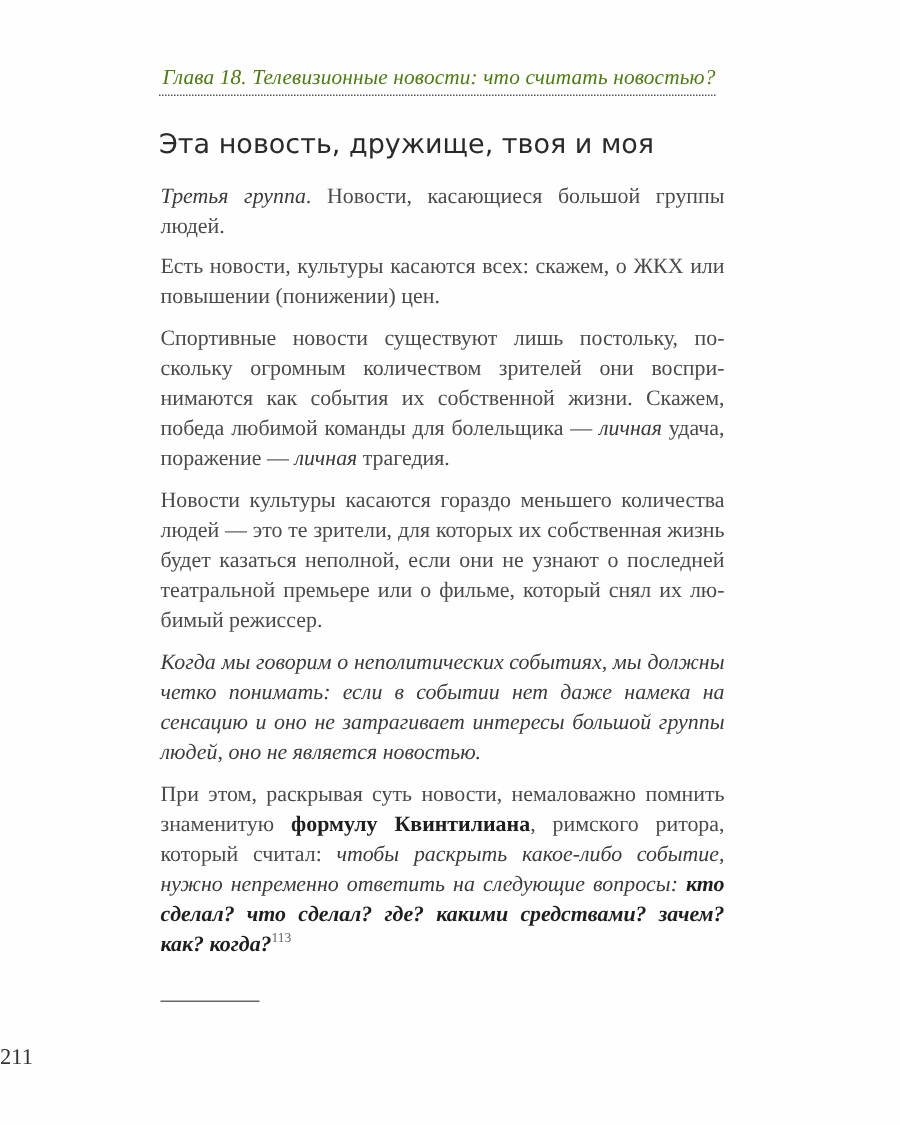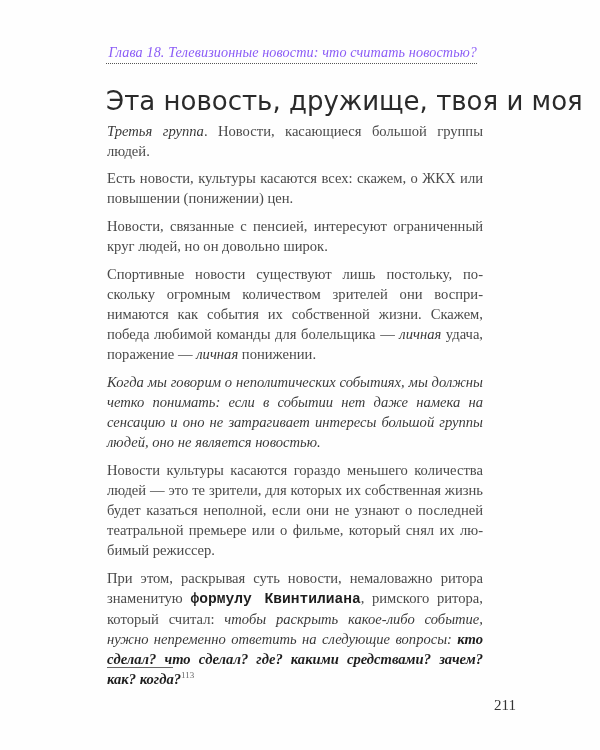--- a/index.html
+++ b/index.html
@@ -1,71 +1,70 @@
 <!DOCTYPE html>
 <html><head>
 <meta charset="utf-8">
 <style>
   html, body { margin:0; padding:0; }
   body { width:600px; height:750px; background:#ffffff; position:relative; overflow:hidden; }
   .page { position:absolute; left:0; top:0; width:600px; height:750px; background:#fefefe; }
   .header {
     position:absolute; left:106px; top:44px; width:371px;
     font-family:"Liberation Serif", serif; font-style:italic; font-size:14.2px;
-    color:#8b5cf6; text-align:right; padding-bottom:2px;
+    color:#4d7c0f; text-align:right; padding-bottom:2px;
     border-bottom:1.5px dotted #555; white-space:nowrap; letter-spacing:0.1px;
   }
   .title {
     position:absolute; left:106px; top:86px;
-    font-family:"DejaVu Sans", sans-serif; font-size:26px; color:#2a2a2a; white-space:nowrap;
+    font-family:"DejaVu Sans", sans-serif; font-size:18px; color:#2a2a2a; white-space:nowrap;
   }
   .body {
     position:absolute; left:107px; top:121px; width:376px;
     font-family:"Liberation Serif", serif; font-size:14.6px; line-height:20px; color:#4a4a4a;
   }
   .body p { margin:0 0 8px 0; text-align:justify; }
   .body p.tight { margin-bottom:7px; }
   .it { font-style:italic; color:#3a3a3a; }
   .bi { font-style:italic; font-weight:bold; color:#1e1e1e; }
-  .b { font-weight:bold; color:#1e1e1e;font-family:Liberation Mono, monospace; }
+  .b { font-weight:bold; color:#1e1e1e; }
   sup { font-size:9px; color:#666; vertical-align:6px; line-height:0; }
   .fn-rule { position:absolute; left:107px; top:667px; width:66px; height:0; border-top:1px solid #666; }
   .footnote {
     position:absolute; left:107px; top:675px; width:376px;
     font-family:"Liberation Serif", serif; font-size:12.3px; color:#555; white-space:nowrap;
   }
   .footnote .num { font-size:8.5px; vertical-align:3px; margin-right:7px; color:#666; }
   .pagenum {
-    position:absolute; left:0; width:516px; top:697px; text-align:right;
+    position:absolute; left:0; width:516px; top:697px; text-align:left;
     font-family:"Liberation Serif", serif; font-size:15px; color:#333;
   }
 </style>
 </head>
 <body>
 
 <div class="page">
 
   <div class="header">Глава 18. Телевизионные новости: что считать новостью?</div>
 
   <div class="title">Эта новость, дружище, твоя и моя</div>
 
   <div class="body">
     <p class="tight"><span class="it">Третья группа</span><span>. Новости, касающиеся большой группы людей.</span></p>
 
 
     <p>Есть новости, культуры касаются всех: скажем, о ЖКХ или повышении (понижении) цен.</p>
 
-    <p>Новости, связанные с пенсией, интересуют ограниченный круг людей, но он довольно широк.</p>
 
-    <p><span>Спортивные новости существуют лишь постольку, по­скольку огромным количеством зрителей они воспри­нимаются как события их собственной жизни. Скажем, победа любимой команды для болельщика — </span><span class="it">личная</span><span> удача, поражение — </span><span class="it">личная</span><span> понижении.</span></p>
+    <p><span>Спортивные новости существуют лишь постольку, по­скольку огромным количеством зрителей они воспри­нимаются как события их собственной жизни. Скажем, победа любимой команды для болельщика — </span><span class="it">личная</span><span> удача, поражение — </span><span class="it">личная</span><span> трагедия.</span></p>
+
+    <p>Новости культуры касаются гораздо меньшего количества людей — это те зрители, для которых их собственная жизнь будет казаться неполной, если они не узнают о последней театральной премьере или о фильме, который снял их лю­бимый режиссер.</p>
 
     <p><span class="it">Когда мы говорим о неполитических событиях, мы должны четко понимать: если в событии нет даже намека на сенса­цию и оно не затрагивает интересы большой группы людей, оно не является новостью.</span></p>
 
-    <p>Новости культуры касаются гораздо меньшего количества людей — это те зрители, для которых их собственная жизнь будет казаться неполной, если они не узнают о последней театральной премьере или о фильме, который снял их лю­бимый режиссер.</p>
-
-    <p><span>При этом, раскрывая суть новости, немаловажно ритора знаменитую </span><span class="b">формулу Квинтилиана</span><span>, римского ритора, кото­рый считал: </span><span class="it">чтобы раскрыть какое-либо событие, нужно не­пременно ответить на следующие вопросы: </span><span class="bi">кто сделал? что сделал? где? какими средствами? зачем? как? когда?</span><sup>113</sup></p>
+    <p><span>При этом, раскрывая суть новости, немаловажно помнить знаменитую </span><span class="b">формулу Квинтилиана</span><span>, римского ритора, кото­рый считал: </span><span class="it">чтобы раскрыть какое-либо событие, нужно не­пременно ответить на следующие вопросы: </span><span class="bi">кто сделал? что сделал? где? какими средствами? зачем? как? когда?</span><sup>113</sup></p>
   </div>
 
   <div class="fn-rule"></div>
 
 
   <div class="pagenum">211</div>
 </div>
 
 </body></html>

